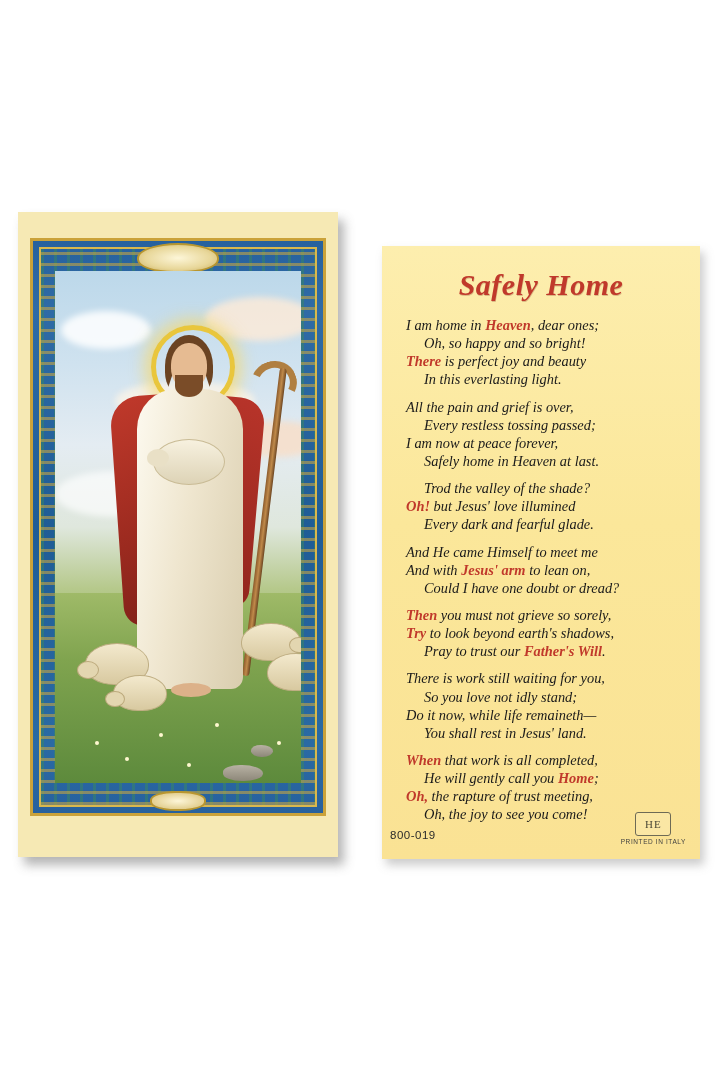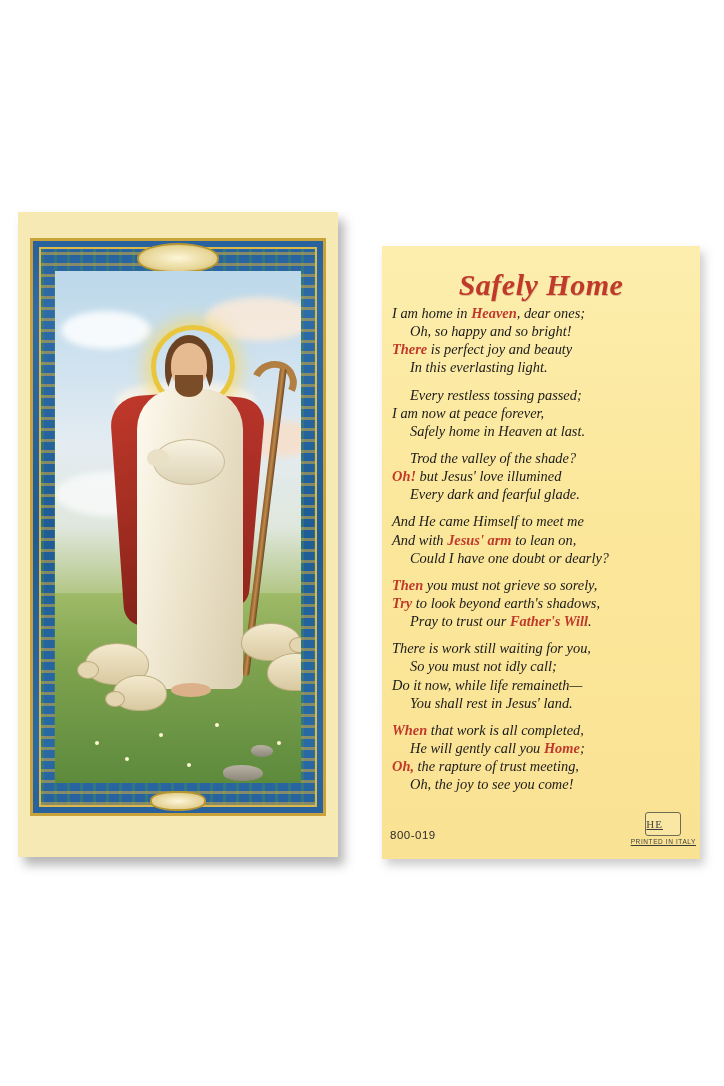--- a/index.html
+++ b/index.html
@@ -259,27 +259,27 @@
     padding: 0;
     box-sizing: border-box;
   }
   .prayer-title {
     text-align: center;
     color: #c0392b;
     font-size: 30px;
     font-style: italic;
     font-weight: bold;
     letter-spacing: 0.5px;
-    margin: 22px 0 2px 0;
+    margin: 22px 0 14px 0;
     font-family: "Liberation Serif", serif;
     text-shadow: 0.5px 0.5px 0 rgba(120,40,20,0.25);
   }
   .stanza {
     margin: 0 0 9px 0;
-    padding: 0 14px 0 10px;
+    padding: 0 14px 0 24px;
     font-size: 14.4px;
     line-height: 1.26;
     color: #1a1a1a;
     font-style: italic;
     font-family: "Liberation Serif", serif;
   }
   .line { white-space: nowrap; }
   .line.ind { padding-left: 18px; }
   .hl { color: #c0392b; font-weight: bold; }
   .card-footer {
@@ -292,24 +292,24 @@
     position: absolute;
     left: 8px;
     bottom: 4px;
     font-size: 11.5px;
     font-family: "Liberation Sans", sans-serif;
     color: #2b2b2b;
     letter-spacing: 0.5px;
   }
   .printer-mark {
     position: absolute;
-    right: 4px;
+    right: 14px;
     bottom: 0px;
+    text-align: center;
     color: #3a3a3a;
-    text-decoration: underline;
   }
   .printer-logo {
     width: 34px;
     height: 22px;
     margin: 0 auto;
     border: 1px solid #6d6a55;
     border-radius: 3px;
     font-size: 11px;
     line-height: 22px;
     letter-spacing: 1px;
@@ -386,42 +386,43 @@
   <div class="card-right">
     <div class="prayer-title">Safely Home</div>
     <div id="stanzas">
         <div class="stanza">
           <div class="line"><span>I am home in </span><span class="hl">Heaven</span><span>, dear ones;</span></div>
           <div class="line ind"><span>Oh, so happy and so bright!</span></div>
           <div class="line"><span class="hl">There</span><span> is perfect joy and beauty</span></div>
           <div class="line ind"><span>In this everlasting light.</span></div>
         </div>
         <div class="stanza">
+          <div class="line"><span>All the pain and grief is over,</span></div>
           <div class="line ind"><span>Every restless tossing passed;</span></div>
           <div class="line"><span>I am now at peace forever,</span></div>
           <div class="line ind"><span>Safely home in Heaven at last.</span></div>
         </div>
         <div class="stanza">
           <div class="line ind"><span>Trod the valley of the shade?</span></div>
           <div class="line"><span class="hl">Oh!</span><span> but Jesus' love illumined</span></div>
           <div class="line ind"><span>Every dark and fearful glade.</span></div>
         </div>
         <div class="stanza">
           <div class="line"><span>And He came Himself to meet me</span></div>
           <div class="line"><span>And with </span><span class="hl">Jesus' arm</span><span> to lean on,</span></div>
-          <div class="line ind"><span>Could I have one doubt or dearly?</span></div>
+          <div class="line ind"><span>Could I have one doubt or dread?</span></div>
         </div>
         <div class="stanza">
           <div class="line"><span class="hl">Then</span><span> you must not grieve so sorely,</span></div>
           <div class="line"><span class="hl">Try</span><span> to look beyond earth's shadows,</span></div>
           <div class="line ind"><span>Pray to trust our </span><span class="hl">Father's Will</span><span>.</span></div>
         </div>
         <div class="stanza">
           <div class="line"><span>There is work still waiting for you,</span></div>
-          <div class="line ind"><span>So you must not idly call;</span></div>
+          <div class="line ind"><span>So you love not idly stand;</span></div>
           <div class="line"><span>Do it now, while life remaineth—</span></div>
           <div class="line ind"><span>You shall rest in Jesus' land.</span></div>
         </div>
         <div class="stanza">
           <div class="line"><span class="hl">When</span><span> that work is all completed,</span></div>
           <div class="line ind"><span>He will gently call you </span><span class="hl">Home</span><span>;</span></div>
           <div class="line"><span class="hl">Oh,</span><span> the rapture of trust meeting,</span></div>
           <div class="line ind"><span>Oh, the joy to see you come!</span></div>
         </div>
       </div>

